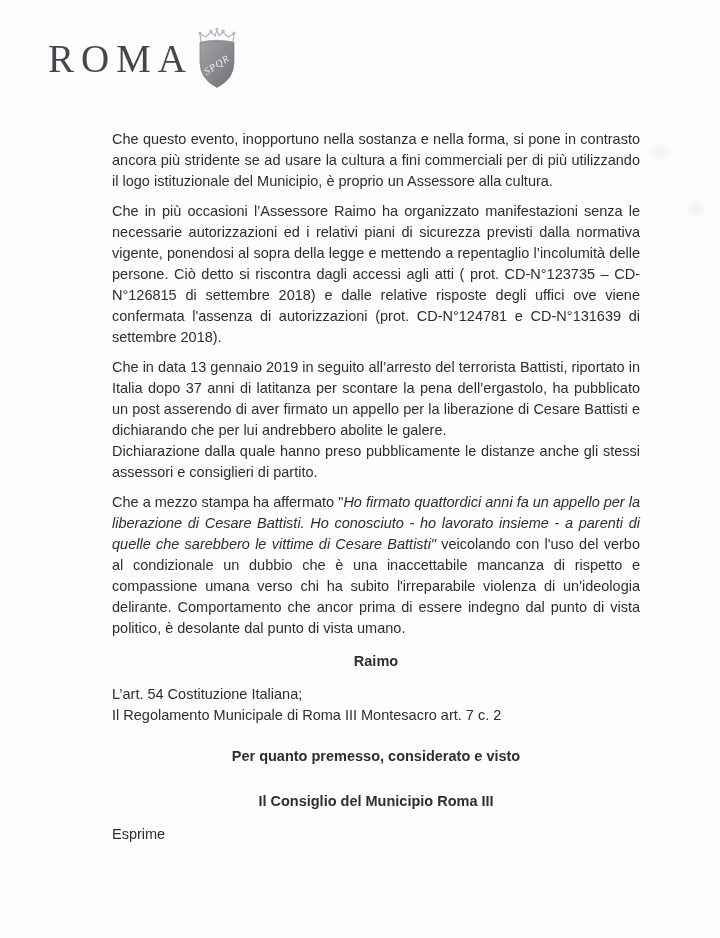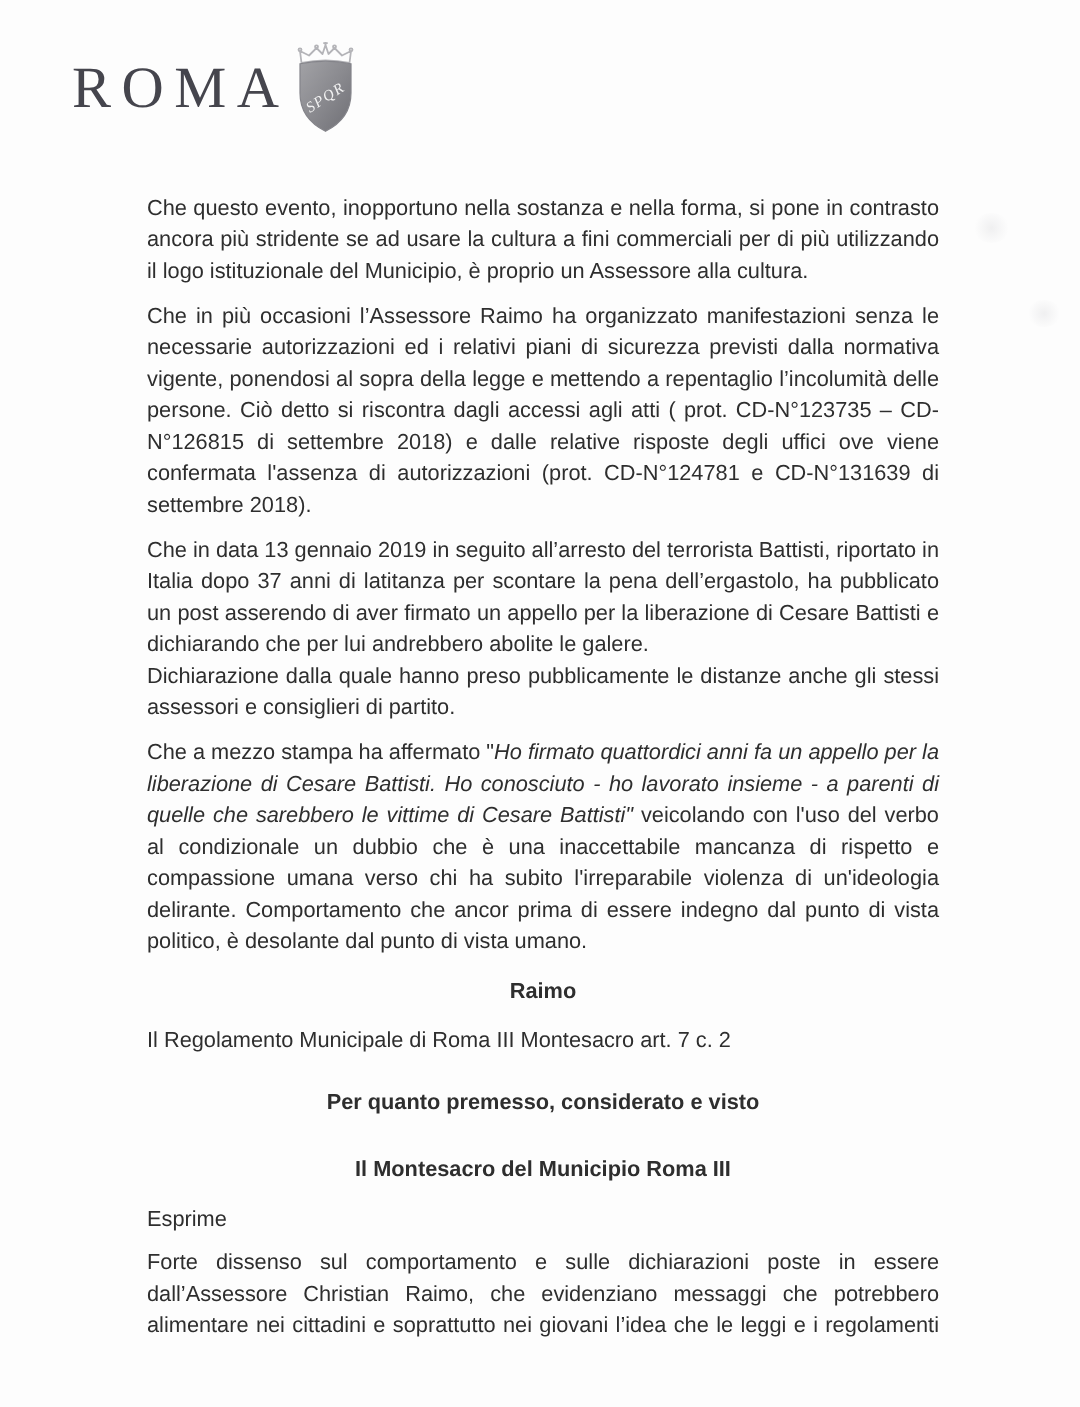--- a/index.html
+++ b/index.html
@@ -34,21 +34,21 @@
     position: absolute;
     left: 146px;
     top: -7px;
     width: 46px;
     height: 62px;
   }
   
   .content {
     position: absolute;
     top: 129px;
-    left: 98px;
+    left: 112px;
     width: 528px;
     font-size: 14.5px;
     line-height: 21px;
     text-align: justify;
   }
   .para { margin: 0 0 9px 0; }
   .para div { margin: 0; }
   .quote { font-style: italic; }
   .heading {
     text-align: center;
@@ -122,25 +122,25 @@
     <div class="para">
       <div>Che in data 13 gennaio 2019 in seguito all’arresto del terrorista Battisti, riportato in Italia dopo 37 anni di latitanza per scontare la pena dell’ergastolo, ha pubblicato un post asserendo di aver firmato un appello per la liberazione di Cesare Battisti e dichiarando che per lui andrebbero abolite le galere.</div>
       <div>Dichiarazione dalla quale hanno preso pubblicamente le distanze anche gli stessi assessori e consiglieri di partito.</div>
     </div>
 
     <p class="para"><span>Che a mezzo stampa ha affermato "</span><span class="quote">Ho firmato quattordici anni fa un appello per la liberazione di Cesare Battisti. Ho conosciuto - ho lavorato insieme - a parenti di quelle che sarebbero le vittime di Cesare Battisti"</span><span> veicolando con l'uso del verbo al condizionale un dubbio che è una inaccettabile mancanza di rispetto e compassione umana verso chi ha subito l'irreparabile violenza di un'ideologia delirante. Comportamento che ancor prima di essere indegno dal punto di vista politico, è desolante dal punto di vista umano.</span></p>
 
     <div class="heading">Raimo</div>
 
     <div class="visti-list">
+      <div>L’art. 54 Costituzione Italiana;</div>
       <div>Il Regolamento Municipale di Roma III Montesacro art. 7 c. 2</div>
     </div>
 
     <div class="heading mt-premesso">Per quanto premesso, considerato e visto</div>
 
-    <div class="heading mt-consiglio">Il Montesacro del Municipio Roma III</div>
+    <div class="heading mt-consiglio">Il Consiglio del Municipio Roma III</div>
 
     <div class="esprime">Esprime</div>
 
-    <p class="para last-para">Forte dissenso sul comportamento e sulle dichiarazioni poste in essere dall’Assessore Christian Raimo, che evidenziano messaggi che potrebbero alimentare nei cittadini e soprattutto nei giovani l’idea che le leggi e i regolamenti</p>
 
   </div>
 </div>
 
 </body></html>

